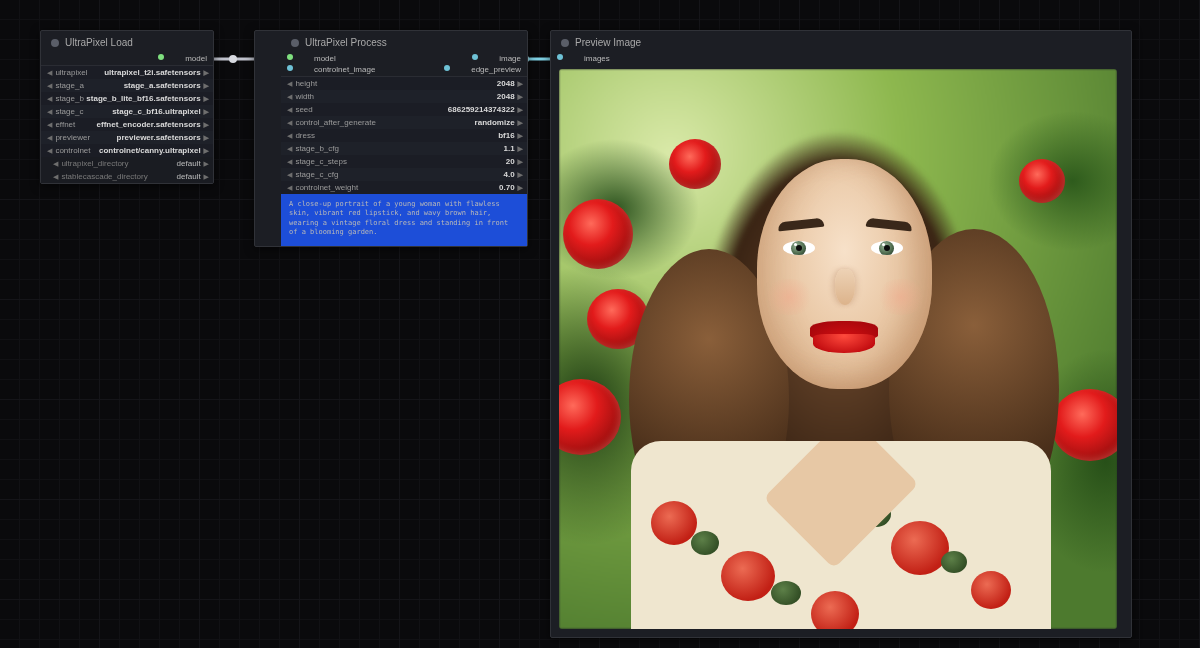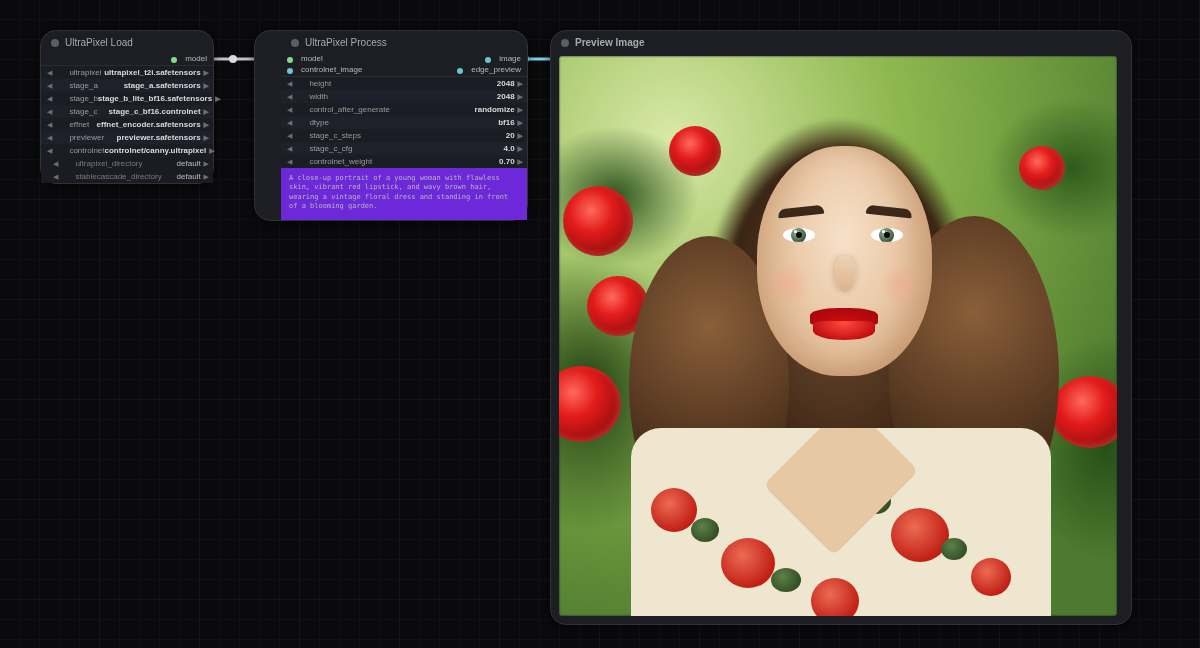--- a/index.html
+++ b/index.html
@@ -5,39 +5,39 @@
   html,body{margin:0;padding:0;width:1200px;height:648px;overflow:hidden;background:#0a0a0c;font-family:-apple-system,Segoe UI,Helvetica,Arial,sans-serif;color:#c8c8c8;}
   .canvas{position:absolute;inset:0;
     background-image:
       linear-gradient(#151519 1px,transparent 1px),
       linear-gradient(90deg,#151519 1px,transparent 1px),
       linear-gradient(#111114 1px,transparent 1px),
       linear-gradient(90deg,#111114 1px,transparent 1px);
     background-size:100px 100px,100px 100px,20px 20px,20px 20px;
     background-position:-1px -1px,-1px -1px,-1px -1px,-1px -1px;
   }
-  .node{position:absolute;background:#1c1e24;border:1px solid #303238;border-radius:16px;box-shadow:0 2px 10px rgba(0,0,0,.6);font-size:8px;}
+  .node{position:absolute;background:#1c1e24;border:1px solid #303238;border-radius:2px;box-shadow:0 2px 10px rgba(0,0,0,.6);font-size:8px;}
   .node-title{display:flex;align-items:center;gap:6px;padding:6px 10px 4px 10px;font-size:10px;color:#a9a9a9;}
   .title-dot{width:8px;height:8px;border-radius:50%;background:#5a5e68;}
   .node-body{padding:0;border-top:1px solid #2a2c33;}
   .ports{display:flex;justify-content:space-between;padding:2px 6px;font-size:8px;}
-  .port{display:flex;align-items:flex-end;gap:8px;color:#b9b9b9;}
+  .port{display:flex;align-items:flex-start;gap:21px;color:#b9b9b9;}
   .port .dot{width:6px;height:6px;border-radius:50%;background:#b07fe0;}
   .port.out{flex-direction:row-reverse;}
   .port.green .dot{background:#7fe07f;}
   .port.cyan .dot{background:#6ec2d6;}
   .row{display:flex;align-items:center;justify-content:space-between;height:13px;padding:0 4px 0 6px;font-size:8px;color:#bfbfbf;background:#1e2129;}
   .row:nth-child(odd){background:#1b1d25;}
-  .row .l{display:flex;align-items:center;gap:17px;color:#9a9a9a;}
+  .row .l{display:flex;align-items:center;gap:3px;color:#9a9a9a;}
   .row .r{display:flex;align-items:center;gap:3px;color:#d9d9d9;font-weight:600;}
   .tri{font-size:7px;color:#6e6e6e;}
   .row.sub{background:#1a1c22;}
   .row.sub .l{color:#7a7a7a;padding-left:6px;}
   .row.sub .r{font-weight:400;color:#bdbdbd;}
-  .prompt{padding:6px 8px 8px 8px;font-family:Menlo,Consolas,monospace;font-size:7px;line-height:1.35;color:#b8b8b8;white-space:pre-wrap;background:#6d28d9;}
+  .prompt{padding:6px 8px 8px 8px;font-family:Menlo,Consolas,monospace;font-size:7px;line-height:1.35;color:#b8b8b8;white-space:pre-wrap;background:#1d4ed8;}
   
   .preview-img{margin:4px 8px 8px 8px;border-radius:3px;width:558px;height:560px;position:relative;overflow:hidden;}
   .sky{position:absolute;inset:0;background:
     radial-gradient(circle at 20% 15%,#d9e9a8 0,#8eb84f 35%,#4d7a2e 80%),
     radial-gradient(circle at 85% 10%,#f2f0d0 0,transparent 40%);
     filter:blur(1px);}
   .foliage{position:absolute;inset:0;background:
     radial-gradient(ellipse 120px 100px at 10% 25%,rgba(30,70,20,.9) 0,transparent 70%),
     radial-gradient(ellipse 120px 100px at 92% 20%,rgba(40,85,25,.9) 0,transparent 70%),
     radial-gradient(ellipse 160px 200px at 5% 60%,rgba(25,55,18,.95) 0,transparent 70%),
@@ -123,21 +123,21 @@
               <span>stage_b_lite_bf16.safetensors</span>
               <span class="tri">▶</span>
             </span>
           </div>
           <div class="row">
             <span class="l">
               <span class="tri">◀</span>
               <span>stage_c</span>
             </span>
             <span class="r">
-              <span>stage_c_bf16.controlnet</span>
+              <span>stage_c_bf16.ultrapixel</span>
               <span class="tri">▶</span>
             </span>
           </div>
           <div class="row">
             <span class="l">
               <span class="tri">◀</span>
               <span>effnet</span>
             </span>
             <span class="r">
               <span>effnet_encoder.safetensors</span>
@@ -233,40 +233,60 @@
               <span>width</span>
             </span>
             <span class="r">
               <span>2048</span>
               <span class="tri">▶</span>
             </span>
           </div>
           <div class="row">
             <span class="l">
               <span class="tri">◀</span>
+              <span>seed</span>
+            </span>
+            <span class="r">
+              <span>686259214374322</span>
+              <span class="tri">▶</span>
+            </span>
+          </div>
+          <div class="row">
+            <span class="l">
+              <span class="tri">◀</span>
               <span>control_after_generate</span>
             </span>
             <span class="r">
               <span>randomize</span>
               <span class="tri">▶</span>
             </span>
           </div>
           <div class="row">
             <span class="l">
               <span class="tri">◀</span>
-              <span>dtype</span>
+              <span>dress</span>
             </span>
             <span class="r">
               <span>bf16</span>
               <span class="tri">▶</span>
             </span>
           </div>
           <div class="row">
             <span class="l">
               <span class="tri">◀</span>
+              <span>stage_b_cfg</span>
+            </span>
+            <span class="r">
+              <span>1.1</span>
+              <span class="tri">▶</span>
+            </span>
+          </div>
+          <div class="row">
+            <span class="l">
+              <span class="tri">◀</span>
               <span>stage_c_steps</span>
             </span>
             <span class="r">
               <span>20</span>
               <span class="tri">▶</span>
             </span>
           </div>
           <div class="row">
             <span class="l">
               <span class="tri">◀</span>
@@ -285,24 +305,31 @@
             <span class="r">
               <span>0.70</span>
               <span class="tri">▶</span>
             </span>
           </div>
         </div>
     <div class="prompt">A close-up portrait of a young woman with flawless skin, vibrant red lipstick, and wavy brown hair, wearing a vintage floral dress and standing in front of a blooming garden.</div>
   </div>
 </div>
 
-<div class="node" style="left:550px;top:30px;width:580px;font-weight:bold;">
+<div class="node" style="left:550px;top:30px;width:580px;">
   <div class="node-title">
     <span class="title-dot"></span>
     <span>Preview Image</span>
+  </div>
+  <div class="ports">
+    <span class="port cyan">
+      <span class="dot"></span>
+          <span>images</span>
+    </span>
+    <span></span>
   </div>
   <div class="preview-img">
     <div class="sky"></div>
     <div class="foliage"></div>
     <div class="rose" style="left:4px;top:130px;width:70px;height:70px;"></div>
     <div class="rose" style="left:28px;top:220px;width:62px;height:60px;"></div>
     <div class="rose" style="left:-18px;top:310px;width:80px;height:76px;"></div>
     <div class="rose" style="left:110px;top:70px;width:52px;height:50px;"></div>
     <div class="rose" style="left:492px;top:320px;width:78px;height:72px;"></div>
     <div class="rose" style="left:460px;top:90px;width:46px;height:44px;"></div>

